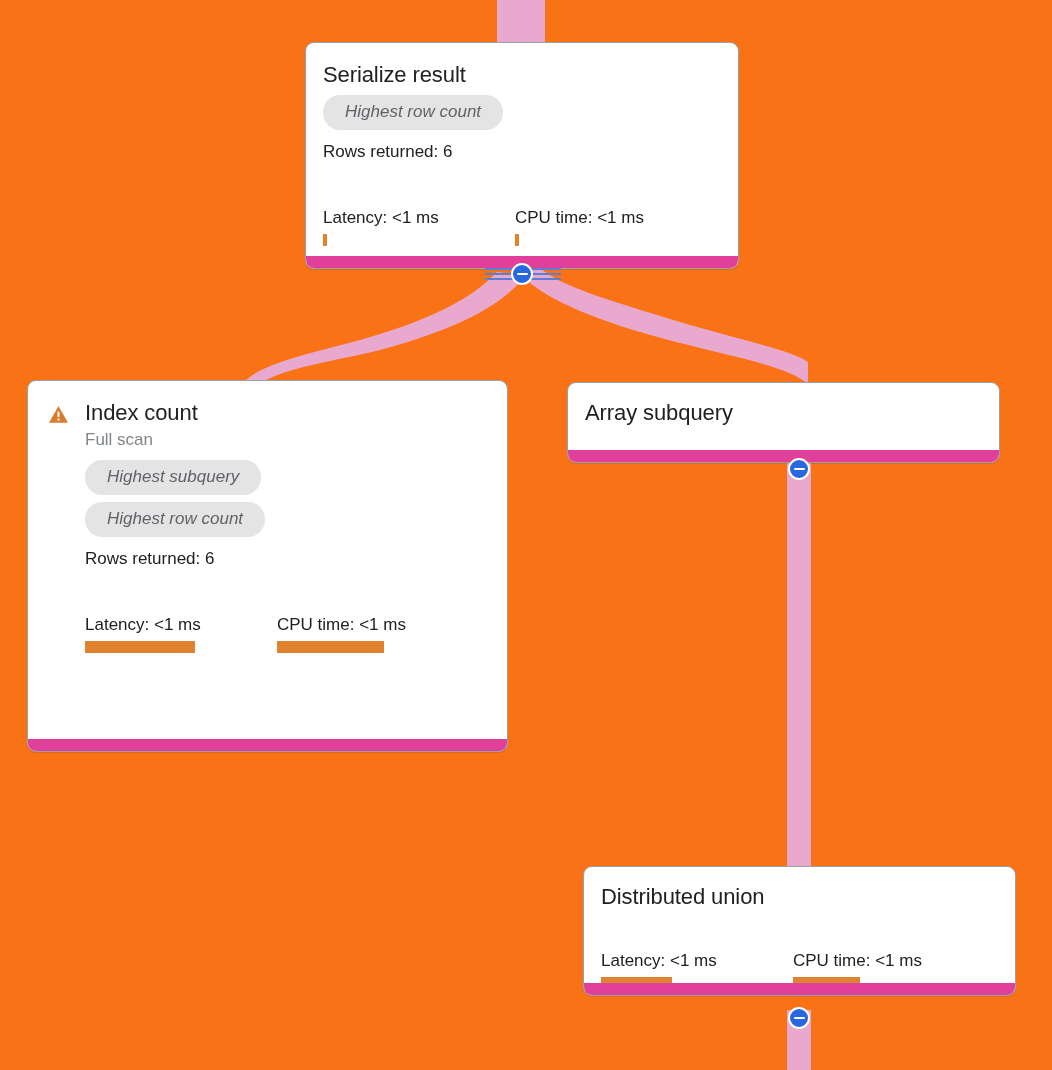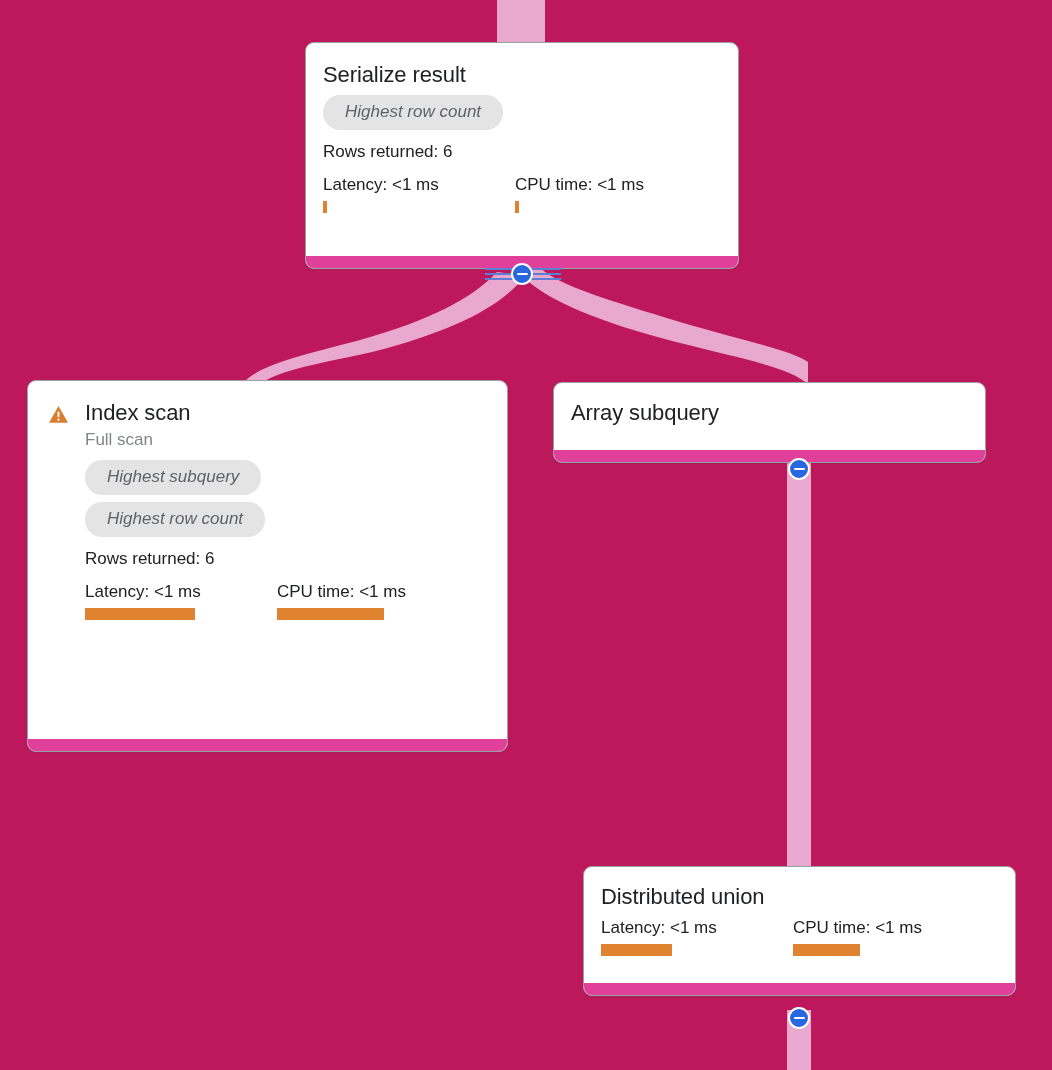--- a/index.html
+++ b/index.html
@@ -8,21 +8,21 @@
     margin: 0; padding: 0;
     width: 1052px; height: 1070px;
     background: #f1f3f4;
     font-family: "Liberation Sans", sans-serif;
     overflow: hidden;
   }
   #stage {
     position: relative;
     width: 1052px;
     height: 1070px;
-    background: #be185d;
+    background: #f97316;
   }
 
   
   #edges {
     position: absolute;
     left: 0; top: 0;
     width: 1052px; height: 1070px;
     pointer-events: none;
   }
 
@@ -88,20 +88,21 @@
   .metrics {
     display: flex;
     margin-top: 9px;
   }
   .metric { flex: 0 0 auto; }
   .metric-label {
     font-size: 17px;
     line-height: 21px;
     color: #202124;
     white-space: nowrap;
+    margin-top: 33px;
   }
   .metric-bar {
     height: 12px;
     background: #e08331;
     margin-top: 6px;
     border-radius: 0;
   }
 
   
   .node-footer {
@@ -212,21 +213,21 @@
 
   <div class="node with-icon" id="node-index-scan" style="left:27px; top:380px; width:481px; height:372px;">
     <div class="node-body" style="padding:18px 17px 10px 20px;">
       <div class="node-title-row" style="gap:16px;">
         <svg class="warn-icon" viewBox="0 0 24 22">
           <path d="M12 1.2 L23 20.6 L1 20.6 Z" fill="#d97e2e"></path>
           <rect x="10.9" y="7.5" width="2.2" height="6.6" rx="1.1" fill="#ffffff"></rect>
           <circle cx="12" cy="17" r="1.25" fill="#ffffff"></circle>
         </svg>
         <div style="min-width:0;">
-          <div class="node-title">Index scan</div>
+          <div class="node-title">Index count</div>
           <div class="node-sub muted">Full scan</div>
           <div class="chips" style="margin-top:8px;">
             <div><span class="chip">Highest subquery</span></div>
             <div><span class="chip">Highest row count</span></div>
           </div>
           <div class="rows-returned">Rows returned: 6</div>
           <div class="metrics">
             <div class="metric" style="width:192px;">
               <div class="metric-label">Latency: &lt;1 ms</div>
               <div class="metric-bar" style="width:110px;"></div>
@@ -235,21 +236,21 @@
               <div class="metric-label">CPU time: &lt;1 ms</div>
               <div class="metric-bar" style="width:107px;"></div>
             </div>
           </div>
         </div>
       </div>
     </div>
     <div class="node-footer" style="position:absolute; left:0; right:0; bottom:0;"></div>
   </div>
 
-  <div class="node" id="node-array-subquery" style="left:553px; top:382px; width:433px; height:81px;">
+  <div class="node" id="node-array-subquery" style="left:567px; top:382px; width:433px; height:81px;">
     <div class="node-body" style="padding:16px 17px 0 17px;">
       <div class="node-title">Array subquery</div>
     </div>
     <div class="node-footer" style="position:absolute; left:0; right:0; bottom:0;"></div>
   </div>
 
   <div class="collapse-btn" style="left:788px; top:458px;">
     <span class="minus"></span>
   </div>
 

